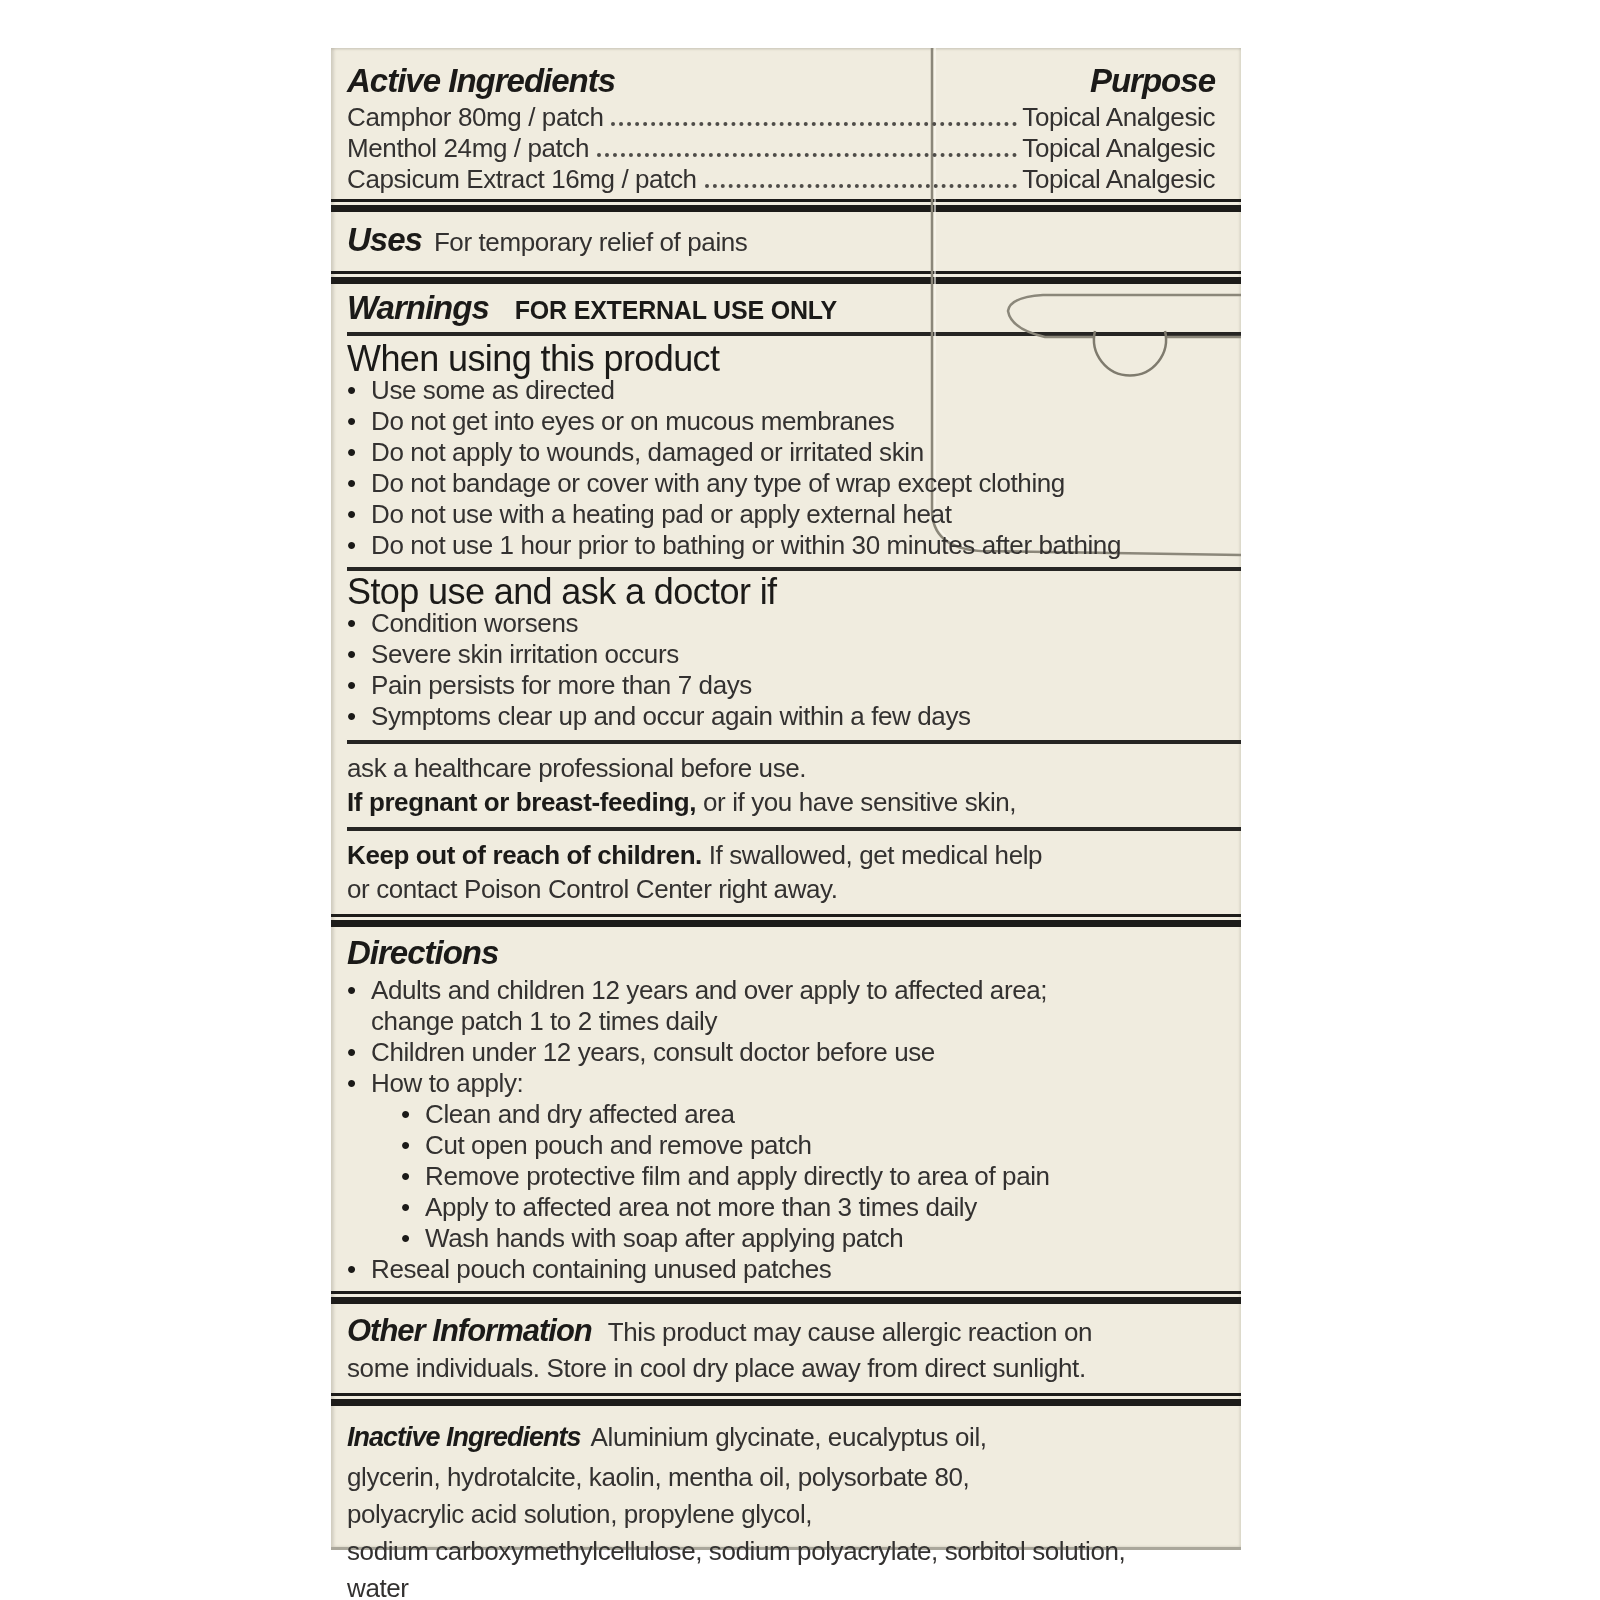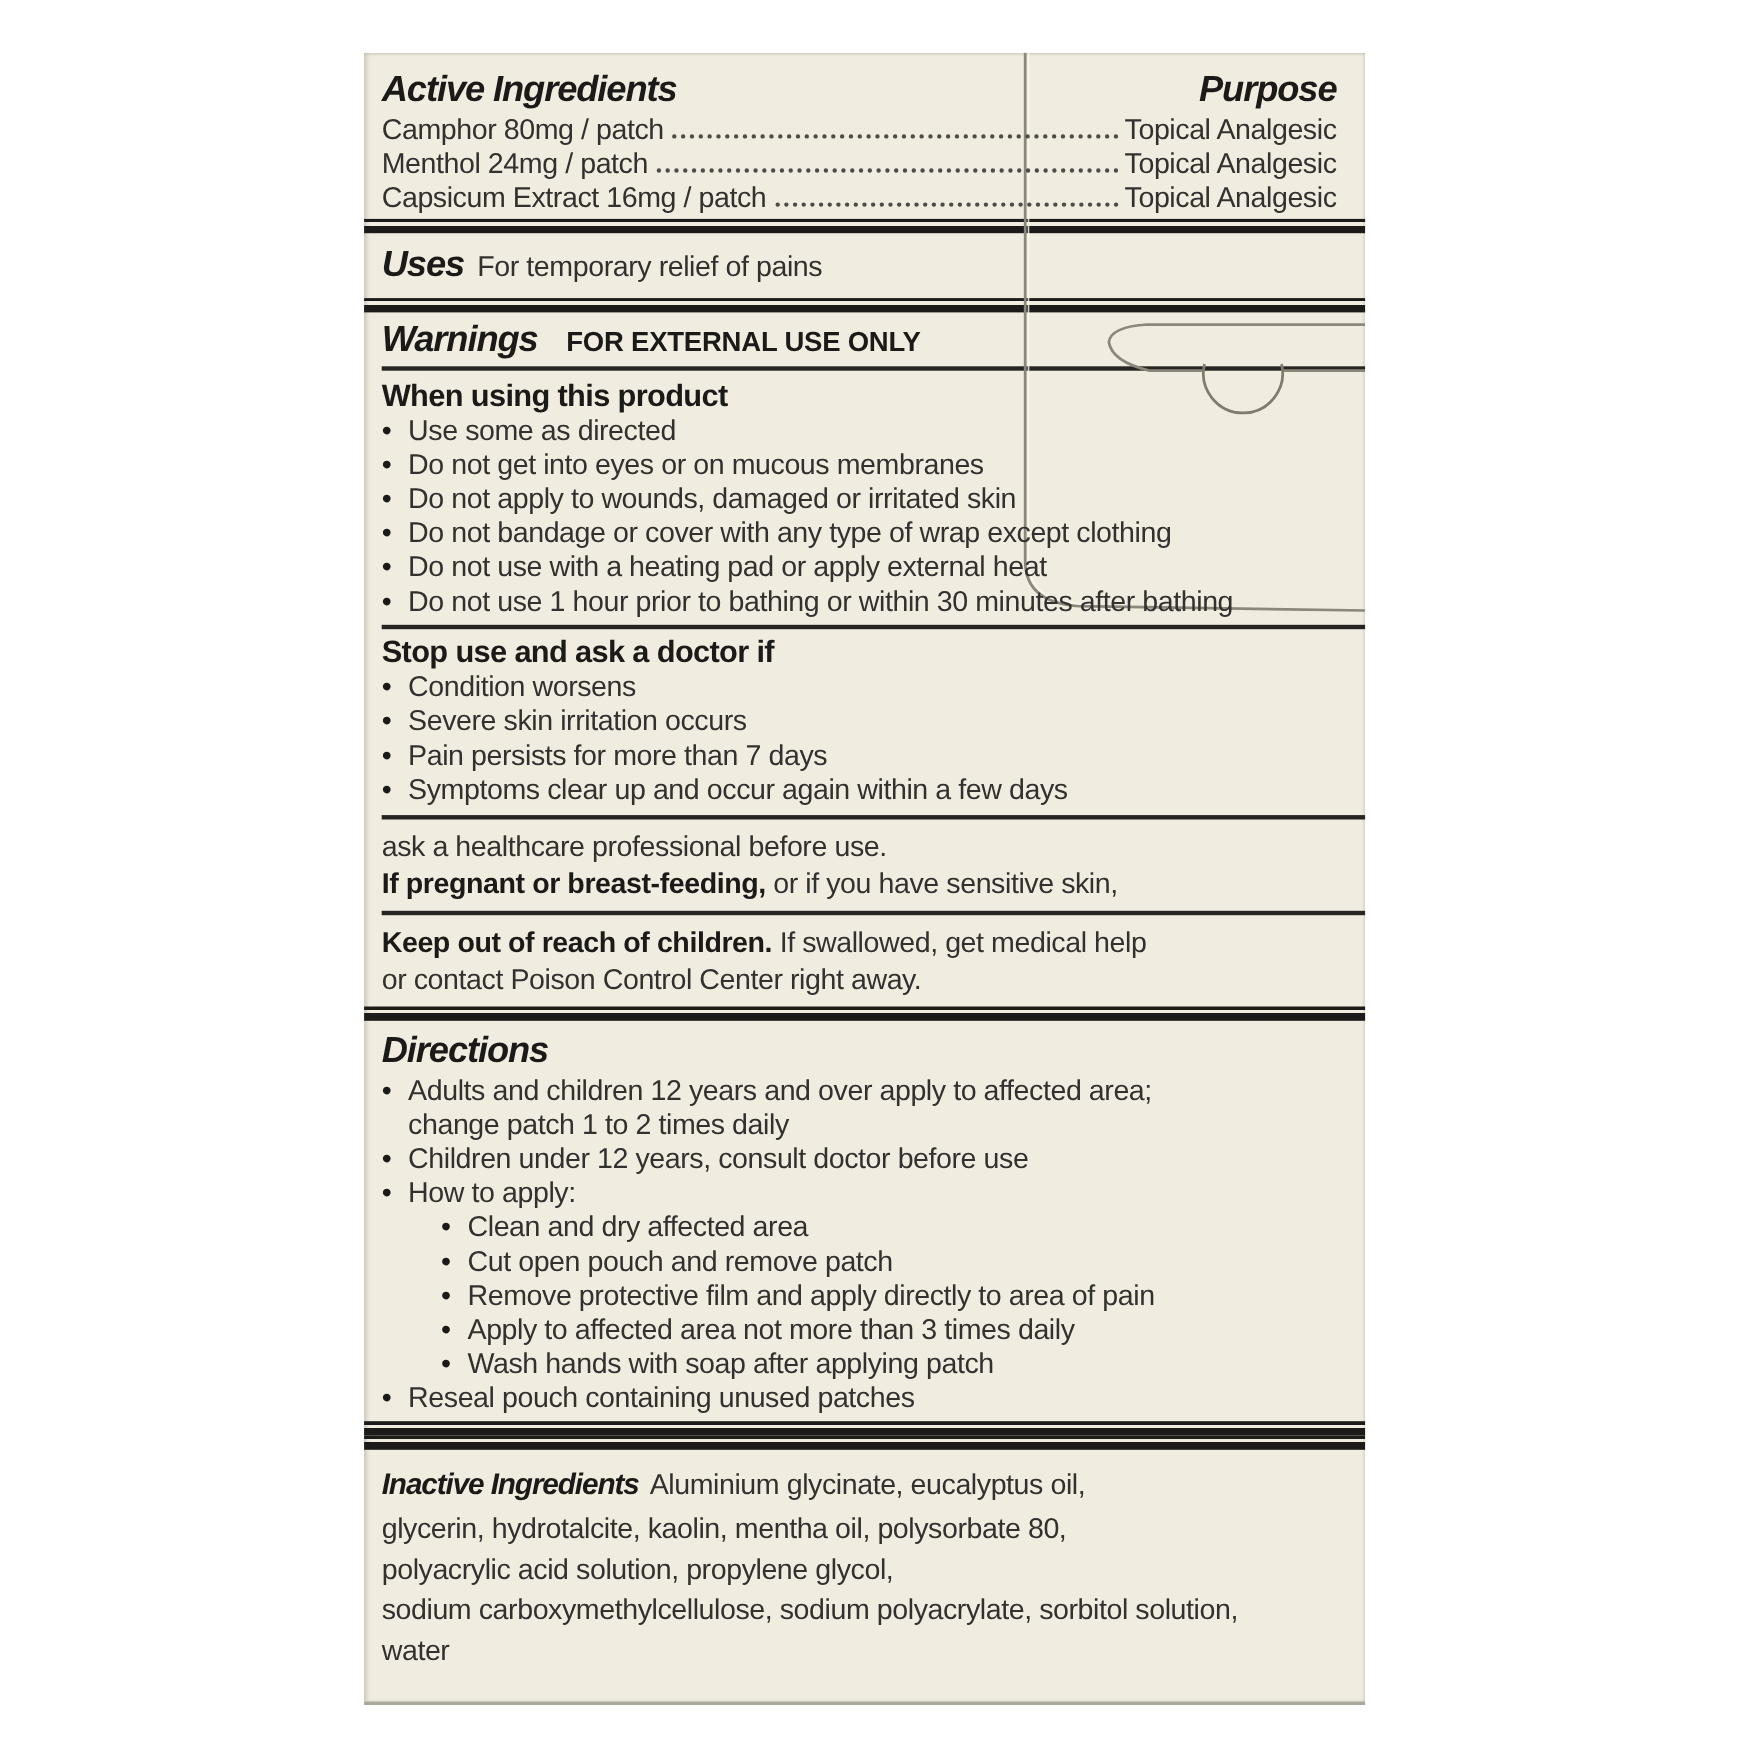--- a/index.html
+++ b/index.html
@@ -18,21 +18,21 @@
     position:absolute;left:331px;top:48px;width:910px;height:1502px;
     background:var(--label-bg);
     border-bottom:3px solid #aaa79b;
     box-shadow:inset 3px 0 3px rgba(90,85,70,.18), inset -2px 0 2px rgba(90,85,70,.10), inset 0 2px 2px rgba(90,85,70,.10);
     font-size:26px;letter-spacing:-.4px;line-height:31px;
   }
   svg.crease{position:absolute;left:0;top:0;width:910px;height:1502px;pointer-events:none;}
   .sec{padding:0 26px 0 16px;position:relative;}
   
   .h1{font-style:italic;font-weight:bold;font-size:33px;color:var(--ink-dark);letter-spacing:-1px;}
-  .sub{font-weight:bold;font-size:28px;color:var(--ink-dark);letter-spacing:-.6px;line-height:33px;}
+  .sub{font-weight:normal;font-size:36px;color:var(--ink-dark);letter-spacing:-.6px;line-height:33px;}
   .bd{font-weight:bold;color:var(--ink-dark);}
   .ext{font-weight:bold;font-size:25px;color:var(--ink-dark);letter-spacing:-.2px;margin-left:26px;}
   
   .bar{height:13px;background:linear-gradient(to bottom,var(--bar) 0 3px,rgba(0,0,0,0) 3px 6px,var(--bar) 6px 13px);}
   .thin{height:4px;background:#262523;margin-left:16px;}
   
   .ai{padding-top:12px;}
   .ai-head{display:flex;justify-content:space-between;align-items:baseline;line-height:42px;}
   .ai-row{display:flex;align-items:baseline;line-height:31px;white-space:nowrap;}
   .leader{flex:1;border-bottom:4px dotted #4e4c48;margin:0 5px 5px 8px;min-width:30px;}
@@ -215,20 +215,26 @@
           <span class="tx">Wash hands with soap after applying patch</span>
         </div>
       <div class="li">
           <span class="blt"></span>
           <span class="tx">Reseal pouch containing unused patches</span>
         </div>
     </div>
 
     <div class="bar mt6"></div>
 
+    <div class="sec oi">
+      <div class="first">
+        <span class="h1">Other Information</span><span>This product may cause allergic reaction on</span>
+      </div>
+      <span class="ln">some individuals. Store in cool dry place away from direct sunlight.</span>
+    </div>
 
     <div class="bar"></div>
 
     <div class="sec ia">
       <div class="first">
         <span class="h1">Inactive Ingredients</span><span>Aluminium glycinate, eucalyptus oil,</span>
       </div>
       <span class="ln">glycerin, hydrotalcite, kaolin, mentha oil, polysorbate 80,</span>
       <span class="ln">polyacrylic acid solution, propylene glycol,</span>
       <span class="ln">sodium carboxymethylcellulose, sodium polyacrylate, sorbitol solution,</span>

